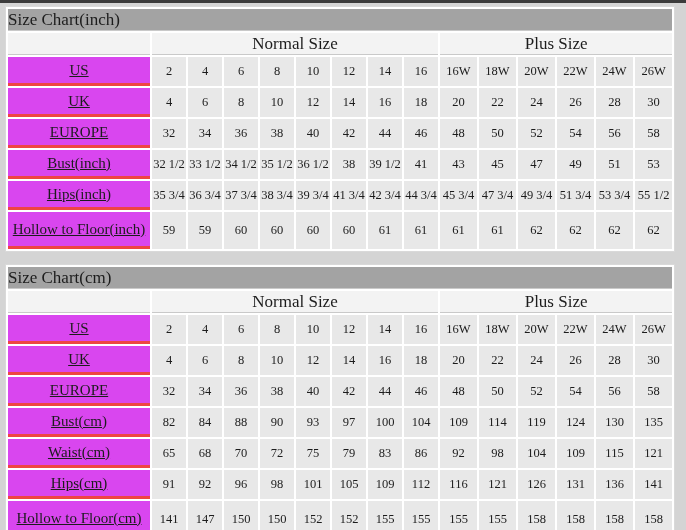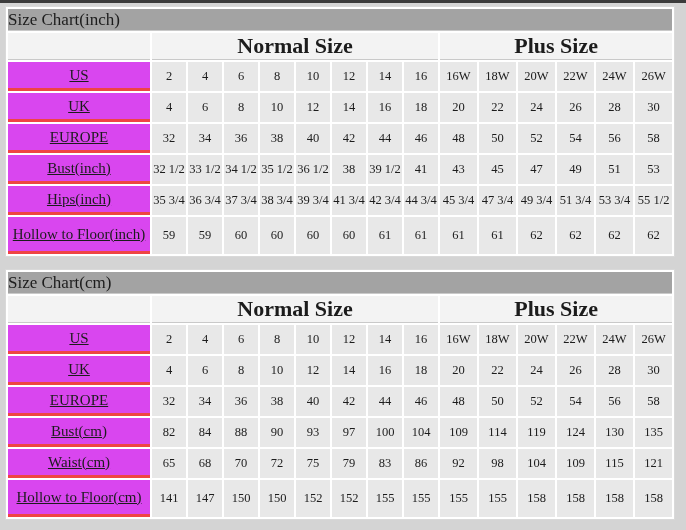--- a/index.html
+++ b/index.html
@@ -38,22 +38,22 @@
     font-weight: normal;
     font-size: 17px;
     height: 21px;
     text-align: left;
     vertical-align: middle;
     border-bottom: 1px solid #c9c9c9;
     padding: 0;
   }
   tr.group-row th {
     background: #f3f3f3;
-    font-weight: bold;
-    font-size: 22px;
+    font-weight: normal;
+    font-size: 17px;
     height: 21px;
     text-align: center;
     vertical-align: middle;
     border-bottom: 1px solid #c9c9c9;
     padding: 0;
     margin-top: 44px;
   }
   td.rowlabel {
     background: #d946ef;
     text-align: center;
@@ -331,20 +331,37 @@
           <td class="cell">79</td>
           <td class="cell">83</td>
           <td class="cell">86</td>
           <td class="cell">92</td>
           <td class="cell">98</td>
           <td class="cell">104</td>
           <td class="cell">109</td>
           <td class="cell">115</td>
           <td class="cell">121</td>
         </tr>
+        <tr>
+          <td class="rowlabel">Hips(cm)</td>
+          <td class="cell">91</td>
+          <td class="cell">92</td>
+          <td class="cell">96</td>
+          <td class="cell">98</td>
+          <td class="cell">101</td>
+          <td class="cell">105</td>
+          <td class="cell">109</td>
+          <td class="cell">112</td>
+          <td class="cell">116</td>
+          <td class="cell">121</td>
+          <td class="cell">126</td>
+          <td class="cell">131</td>
+          <td class="cell">136</td>
+          <td class="cell">141</td>
+        </tr>
         <tr class="last-row">
           <td class="rowlabel">Hollow to Floor(cm)</td>
           <td class="cell">141</td>
           <td class="cell">147</td>
           <td class="cell">150</td>
           <td class="cell">150</td>
           <td class="cell">152</td>
           <td class="cell">152</td>
           <td class="cell">155</td>
           <td class="cell">155</td>

